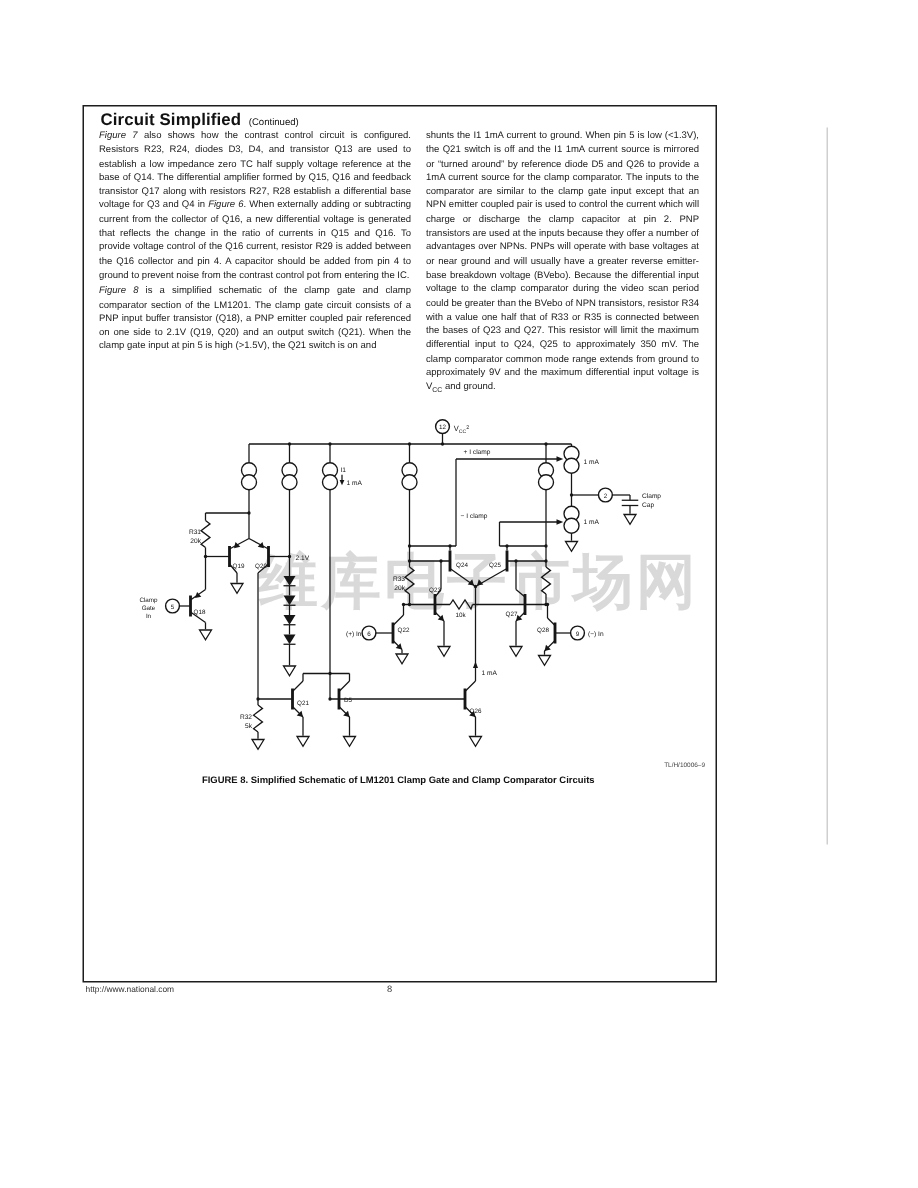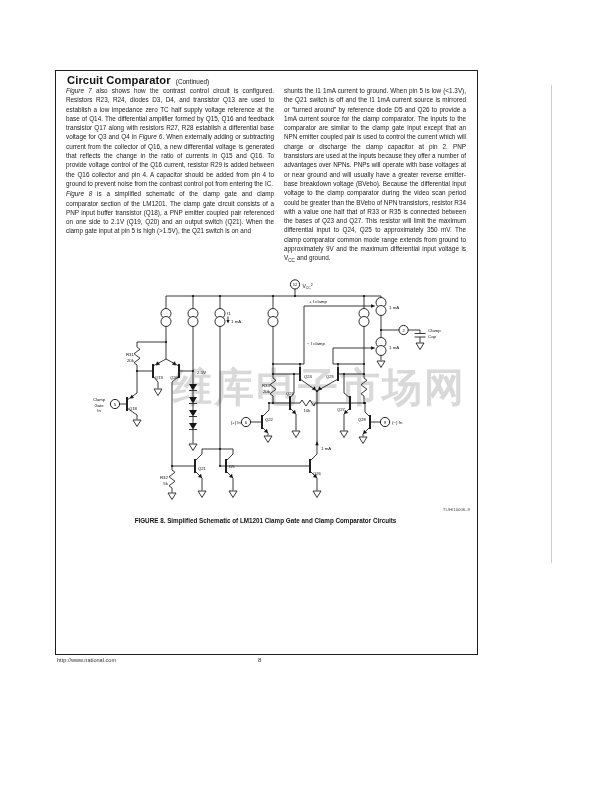--- a/index.html
+++ b/index.html
@@ -37,21 +37,21 @@
   svg.schem text.tl{font-size:4.3px;fill:#444;text-anchor:end;}
 </style>
 </head>
 <body>
 
 <div class="watermark">维库电子市场网</div>
 <div class="scan-line"></div>
 <div class="border-box"></div>
 
 <div class="page-title">
-  <span>Circuit Comparator</span>
+  <span>Circuit Simplified</span>
   <span class="cont">&nbsp;<span>(Continued)</span></span>
 </div>
 
 <div class="col col-left">
   <p><i>Figure 7</i> also shows how the contrast control circuit is configured. Resistors R23, R24, diodes D3, D4, and transistor Q13 are used to establish a low impedance zero TC half supply voltage reference at the base of Q14. The differential amplifier formed by Q15, Q16 and feedback transistor Q17 along with resistors R27, R28 establish a differential base voltage for Q3 and Q4 in <i>Figure 6</i>. When externally adding or subtracting current from the collector of Q16, a new differential voltage is generated that reflects the change in the ratio of currents in Q15 and Q16. To provide voltage control of the Q16 current, resistor R29 is added between the Q16 collector and pin 4. A capacitor should be added from pin 4 to ground to prevent noise from the contrast control pot from entering the IC.</p>
   <p><i>Figure 8</i> is a simplified schematic of the clamp gate and clamp comparator section of the LM1201. The clamp gate circuit consists of a PNP input buffer transistor (Q18), a PNP emitter coupled pair referenced on one side to 2.1V (Q19, Q20) and an output switch (Q21). When the clamp gate input at pin 5 is high (&gt;1.5V), the Q21 switch is on and</p>
 </div>
 <div class="col col-right">
   <p>shunts the I1 1mA current to ground. When pin 5 is low (&lt;1.3V), the Q21 switch is off and the I1 1mA current source is mirrored or “turned around” by reference diode D5 and Q26 to provide a 1mA current source for the clamp comparator. The inputs to the comparator are similar to the clamp gate input except that an NPN emitter coupled pair is used to control the current which will charge or discharge the clamp capacitor at pin 2. PNP transistors are used at the inputs because they offer a number of advantages over NPNs. PNPs will operate with base voltages at or near ground and will usually have a greater reverse emitter-base breakdown voltage (BVebo). Because the differential input voltage to the clamp comparator during the video scan period could be greater than the BVebo of NPN transistors, resistor R34 with a value one half that of R33 or R35 is connected between the bases of Q23 and Q27. This resistor will limit the maximum differential input to Q24, Q25 to approximately 350 mV. The clamp comparator common mode range extends from ground to approximately 9V and the maximum differential input voltage is V<sub style="font-size:4.6px">CC</sub> and ground.</p>
 </div>

